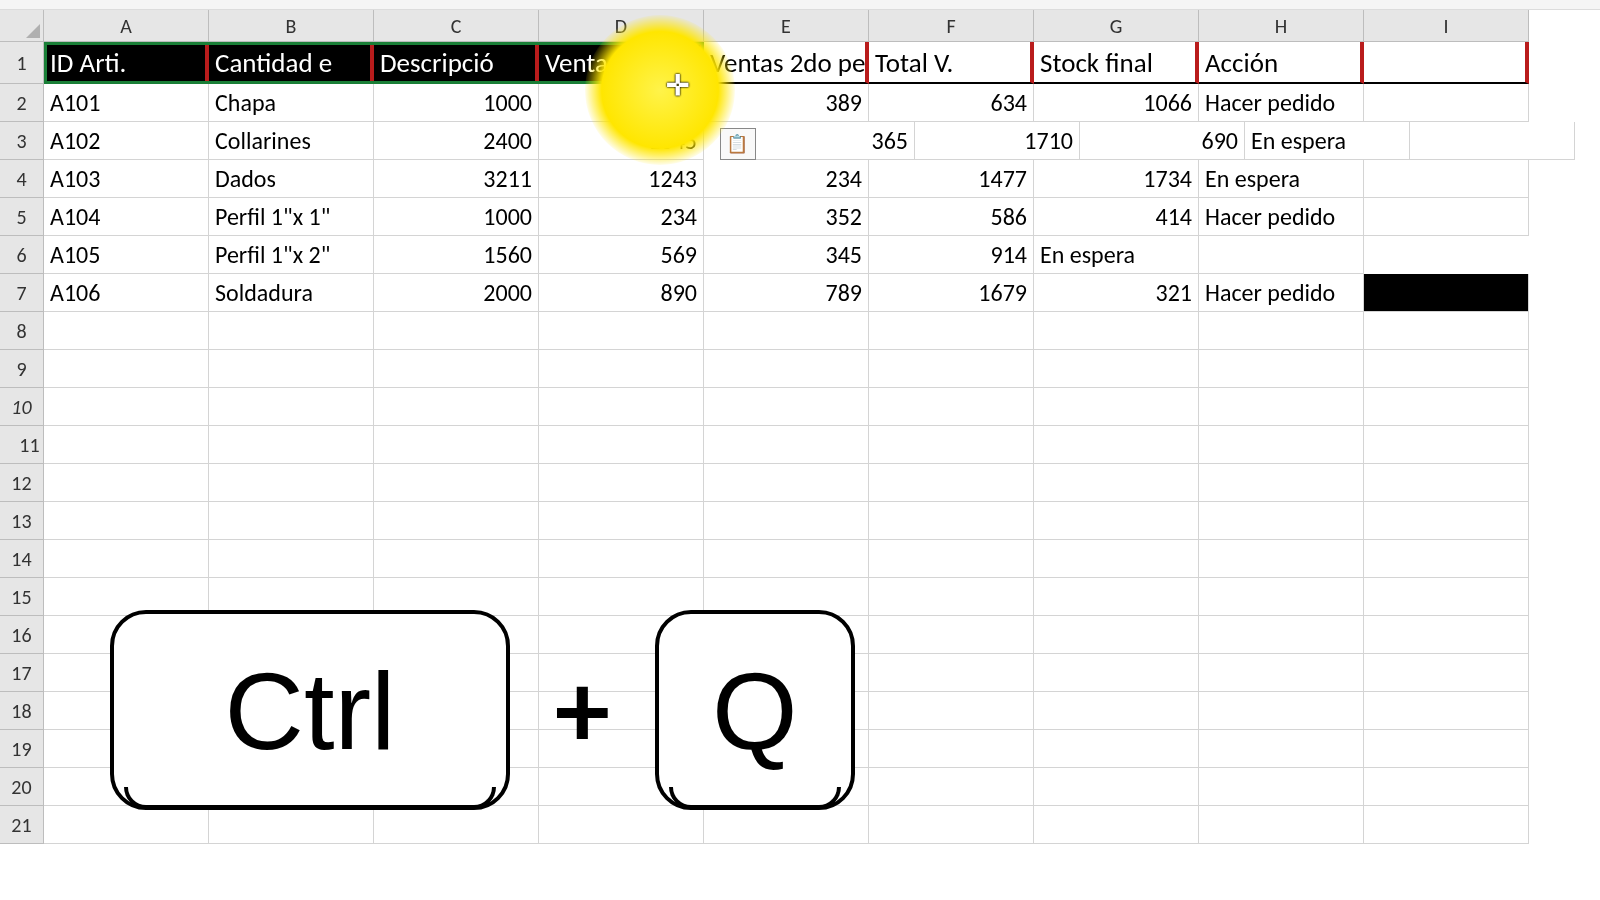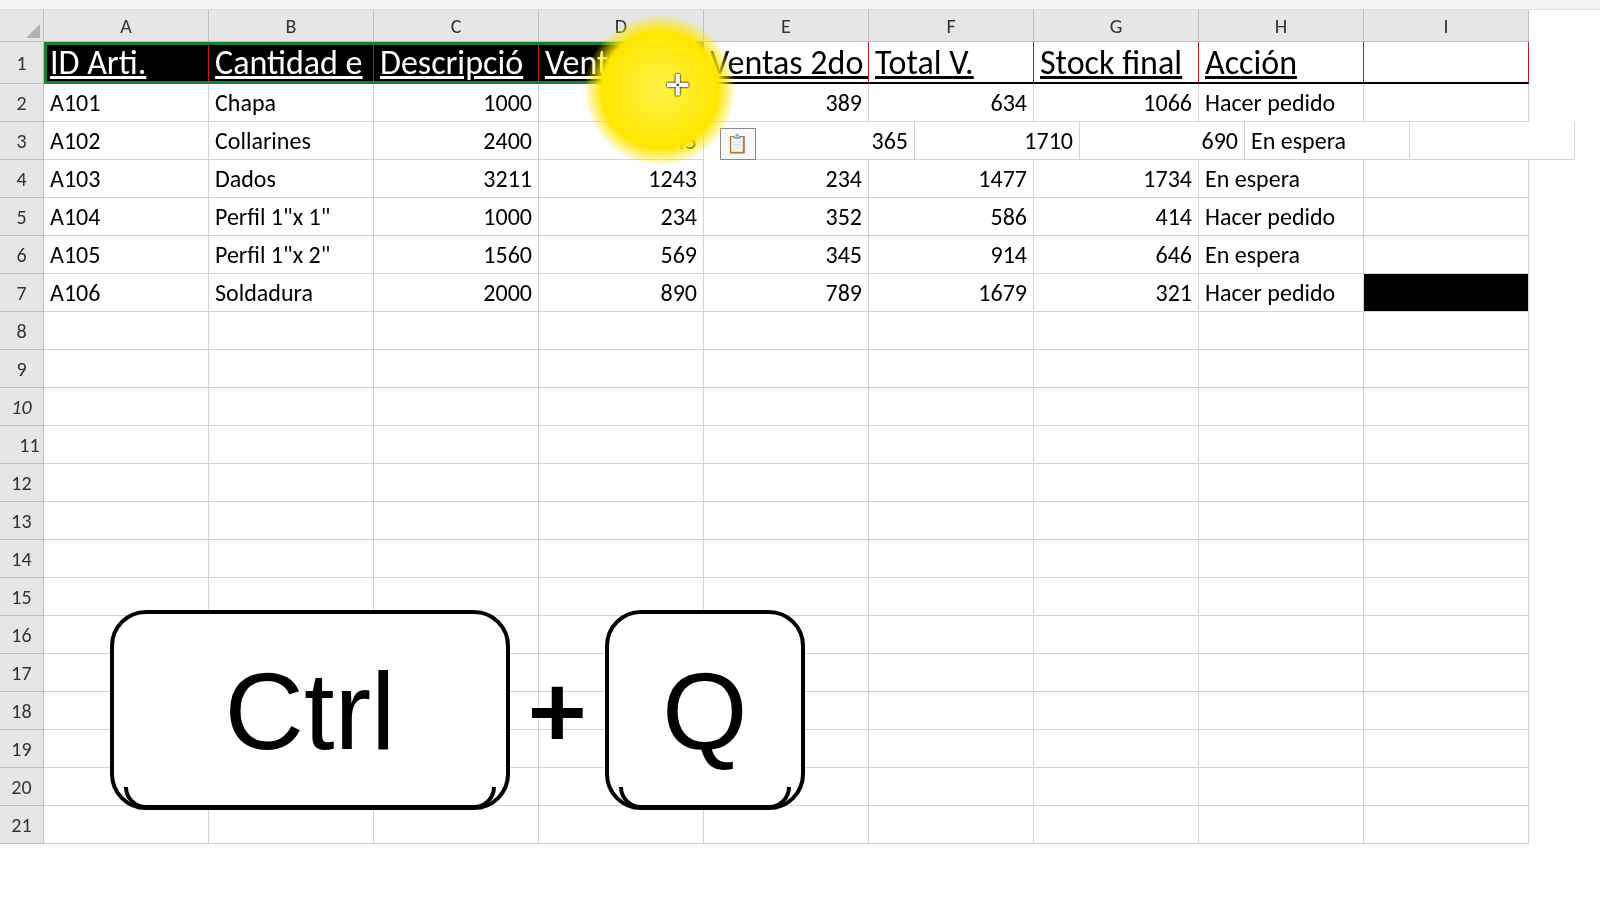--- a/index.html
+++ b/index.html
@@ -77,25 +77,24 @@
     padding: 0 6px;
     display: flex;
     align-items: center;
     overflow: hidden;
     white-space: nowrap;
     background: #fff;
   }
   .hdr-cell {
     background: #000;
     color: #fff;
-    font-size: 34px;
-    border-right: 1px solid #b91c1c;
+    font-size: 27px;
+    border-right: 4px solid #b91c1c;
     border-bottom: 2px solid #000;
     overflow: hidden;
-    text-decoration: underline;
   }
   .hdr-cell.light {
     background: #fff;
     color: #000;
   }
   .num { justify-content: flex-end; }
   .black-block { background:#000; }
   
   .highlight {
     position: absolute;
@@ -122,21 +121,21 @@
     background:#f9f9f9;
     display:flex; align-items:center; justify-content:center;
     font-size:18px;
   }
   
   .kbd-overlay {
     position:absolute;
     z-index:30;
     display:flex;
     align-items:center;
-    gap: 20px;
+    gap: 45px;
   }
   .key {
     background:#fff;
     border:4px solid #000;
     border-radius: 36px;
     display:flex;
     align-items:center;
     justify-content:center;
     font-size: 110px;
     font-family: "Segoe UI", Arial, sans-serif;
@@ -268,21 +267,20 @@
           <div class="cell" style="width: 165px; height: 38px;">Hacer pedido</div>
           <div class="cell" style="width: 165px; height: 38px;"></div>
         </div>
         <div class="row">
           <div class="cell" style="width: 165px; height: 38px;">A105</div>
           <div class="cell" style="width: 165px; height: 38px;">Perfil 1"x 2"</div>
           <div class="cell num" style="width: 165px; height: 38px;">1560</div>
           <div class="cell num" style="width: 165px; height: 38px;">569</div>
           <div class="cell num" style="width: 165px; height: 38px;">345</div>
           <div class="cell num" style="width: 165px; height: 38px;">914</div>
-          <div class="cell num" style="width: 165px; height: 38px;">646</div>
           <div class="cell" style="width: 165px; height: 38px;">En espera</div>
           <div class="cell" style="width: 165px; height: 38px;"></div>
         </div>
         <div class="row">
           <div class="cell" style="width: 165px; height: 38px;">A106</div>
           <div class="cell" style="width: 165px; height: 38px;">Soldadura</div>
           <div class="cell num" style="width: 165px; height: 38px;">2000</div>
           <div class="cell num" style="width: 165px; height: 38px;">890</div>
           <div class="cell num" style="width: 165px; height: 38px;">789</div>
           <div class="cell num" style="width: 165px; height: 38px;">1679</div>

